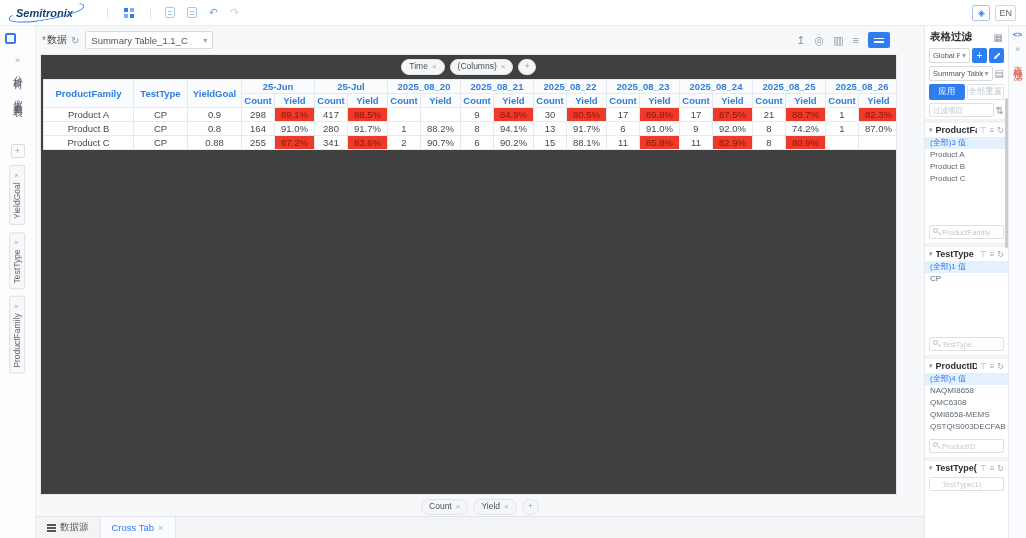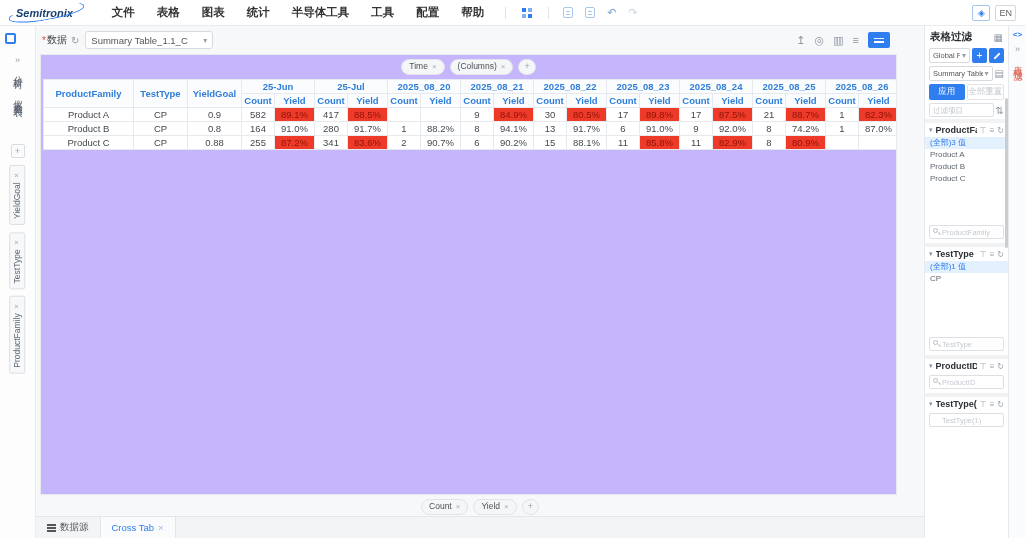--- a/index.html
+++ b/index.html
@@ -60,21 +60,21 @@
   .sel { height:18px; background:#fff; border:1px solid #d7dade; border-radius:3px;
     font-size:9.5px; color:#555; display:flex; align-items:center; padding:0 5px; gap:5px;
     white-space:nowrap; overflow:hidden; }
   .caret { color:#9aa2ad; font-size:8px; }
   .ws-ticons { margin-left:auto; margin-right:34px; display:flex; align-items:center; gap:9px;
     color:#8c96a3; font-size:11px; }
   .btn-blue-sq { width:22px; height:16px; background:#2f7ef0; border-radius:2px;
     display:flex; flex-direction:column; gap:2px; align-items:center; justify-content:center; }
   .btn-blue-sq i { display:block; width:10px; height:1.5px; background:#fff; }
 
-  .card { flex:1; background:#c4b5fd; border:1px solid #e7e9ec; margin:0 27px 3px 4px;
+  .card { flex:1; background:#404040; border:1px solid #e7e9ec; margin:0 27px 3px 4px;
     overflow:hidden; position:relative; }
   .col-pills { display:flex; justify-content:center; gap:5px; padding:4px 0 3px 0; }
   .pill { background:#f5f6f7; border:1px solid #e1e4e8; border-radius:9px; font-size:8.5px;
     color:#4a5158; padding:1px 7px; display:flex; align-items:center; gap:4px; line-height:1.3; }
   .pill .x { color:#a6adb6; font-size:8px; }
   .pill-add { background:#f5f6f7; border:1px solid #e1e4e8; border-radius:9px; font-size:9px;
     color:#9aa2ad; padding:1px 5px; line-height:1.3; }
 
   table.xtab { border-collapse:collapse; table-layout:fixed; width:855px; margin:1px 0 0 2px; }
   .xtab th, .xtab td { border:1px solid #e6e9ed; font-size:9.5px; text-align:center;
@@ -144,30 +144,20 @@
   .rrail .code { color:#2f7ef0; font-size:8px; font-weight:bold; margin-top:4px;
     font-family:"Liberation Mono","DejaVu Sans Mono",monospace; }
   .v-cjk-r { writing-mode:vertical-lr; text-orientation:upright; font-size:9.5px;
     letter-spacing:2px; color:#e06a5a; margin-top:4px; }
 </style>
 </head>
 <body>
 
 <div class="menubar">
   <span class="logo">Semitronix</span>
-  <span style="display:flex;align-items:center;">
-      <span class="menu-item">文件</span>
-      <span class="menu-item">表格</span>
-      <span class="menu-item">图表</span>
-      <span class="menu-item">统计</span>
-      <span class="menu-item">半导体工具</span>
-      <span class="menu-item">工具</span>
-      <span class="menu-item">配置</span>
-      <span class="menu-item">帮助</span>
-    </span>
   <span class="mb-sep"></span>
   <span class="ico-grid"></span>
   <span class="mb-sep"></span>
   <span class="ico-doc"></span>
   <span class="ico-doc"></span>
   <span class="ico undo">↶</span>
   <span class="ico redo">↷</span>
   <span class="mb-right">
     <span class="btn-sq">◈</span>
     <span class="btn-sq btn-en">EN</span>
@@ -275,21 +265,21 @@
               <th>Yield</th>
               <th>Count</th>
               <th>Yield</th>
             </tr>
           </thead>
           <tbody>
             <tr>
               <td>Product A</td>
               <td>CP</td>
               <td>0.9</td>
-              <td>582</td>
+              <td>298</td>
               <td class="red">89.1%</td>
               <td>417</td>
               <td class="red">88.5%</td>
               <td></td>
               <td></td>
               <td>9</td>
               <td class="red">84.9%</td>
               <td>30</td>
               <td class="red">80.5%</td>
               <td>17</td>
@@ -437,20 +427,27 @@
         <div class="fsec">
           <div class="fsec-head">
             <span class="fsec-caret">▾</span>
             <span class="fsec-name">ProductID</span>
             <span class="fsec-icos">
               <span>⊤</span>
               <span>≡</span>
               <span>↻</span>
             </span>
           </div>
+          <div class="flist" style="height: 64px;">
+            <div class="fitem sel-all">(全部)4 值</div>
+            <div class="fitem">NAQMI8658</div>
+            <div class="fitem">QMC6308</div>
+            <div class="fitem">QMI8658-MEMS</div>
+            <div class="fitem">QSTQIS003DECFAB</div>
+          </div>
           <div class="fsearch-wrap"><span class="mag"></span><input placeholder="ProductID" style=""></div>
         </div>
         <div class="fsec">
           <div class="fsec-head">
             <span class="fsec-caret">▾</span>
             <span class="fsec-name">TestType(1)</span>
             <span class="fsec-icos">
               <span>⊤</span>
               <span>≡</span>
               <span>↻</span>

